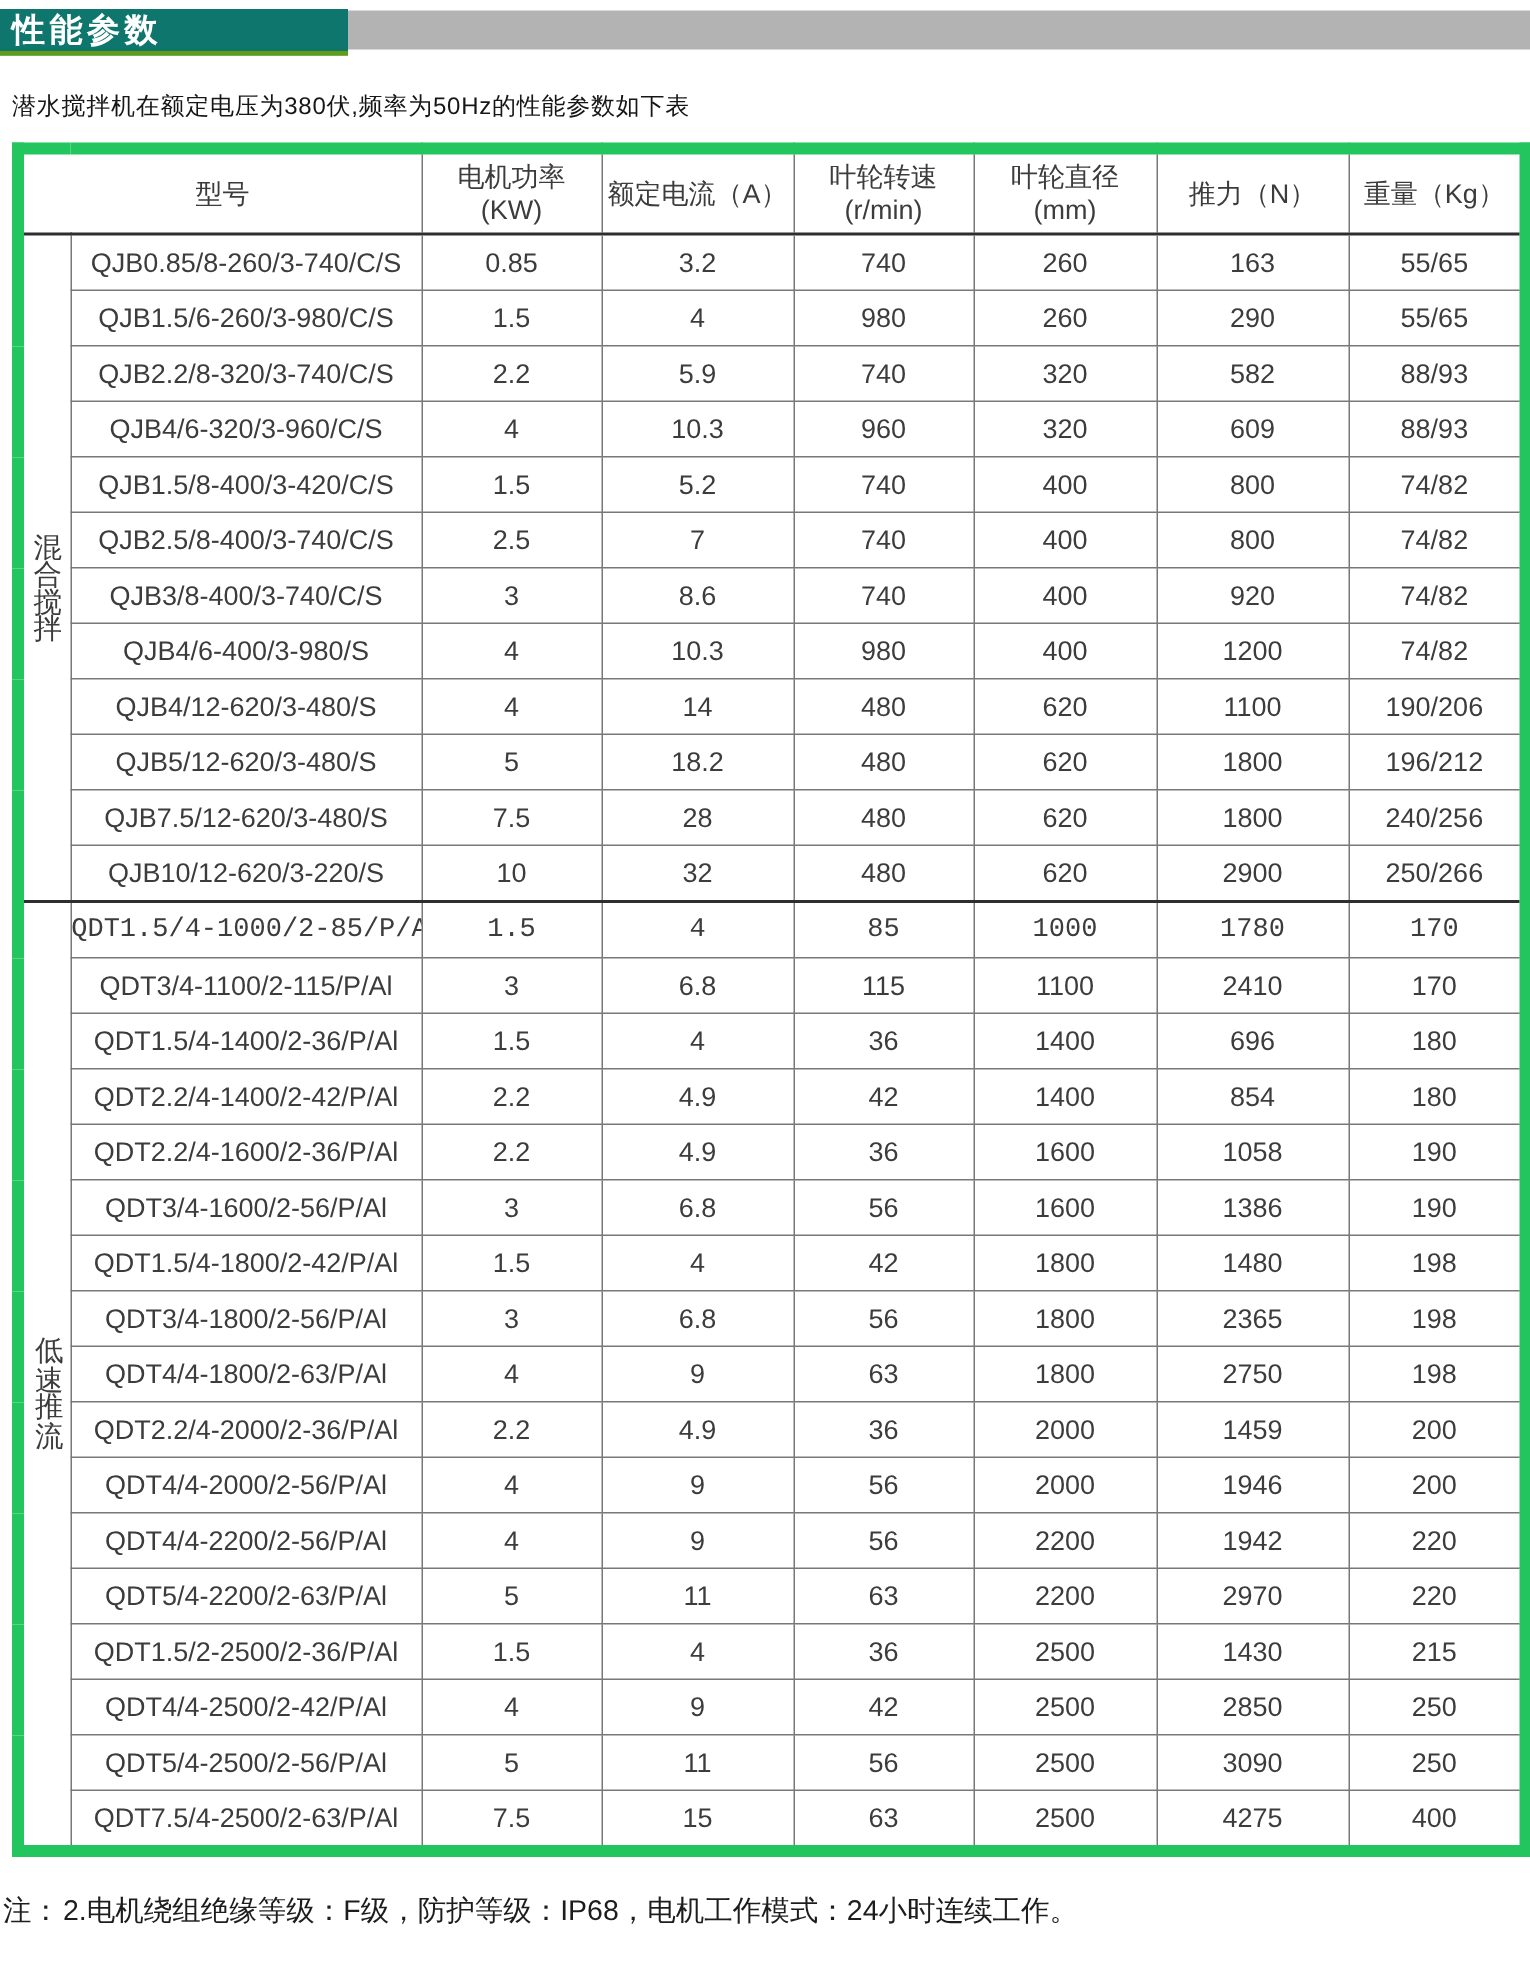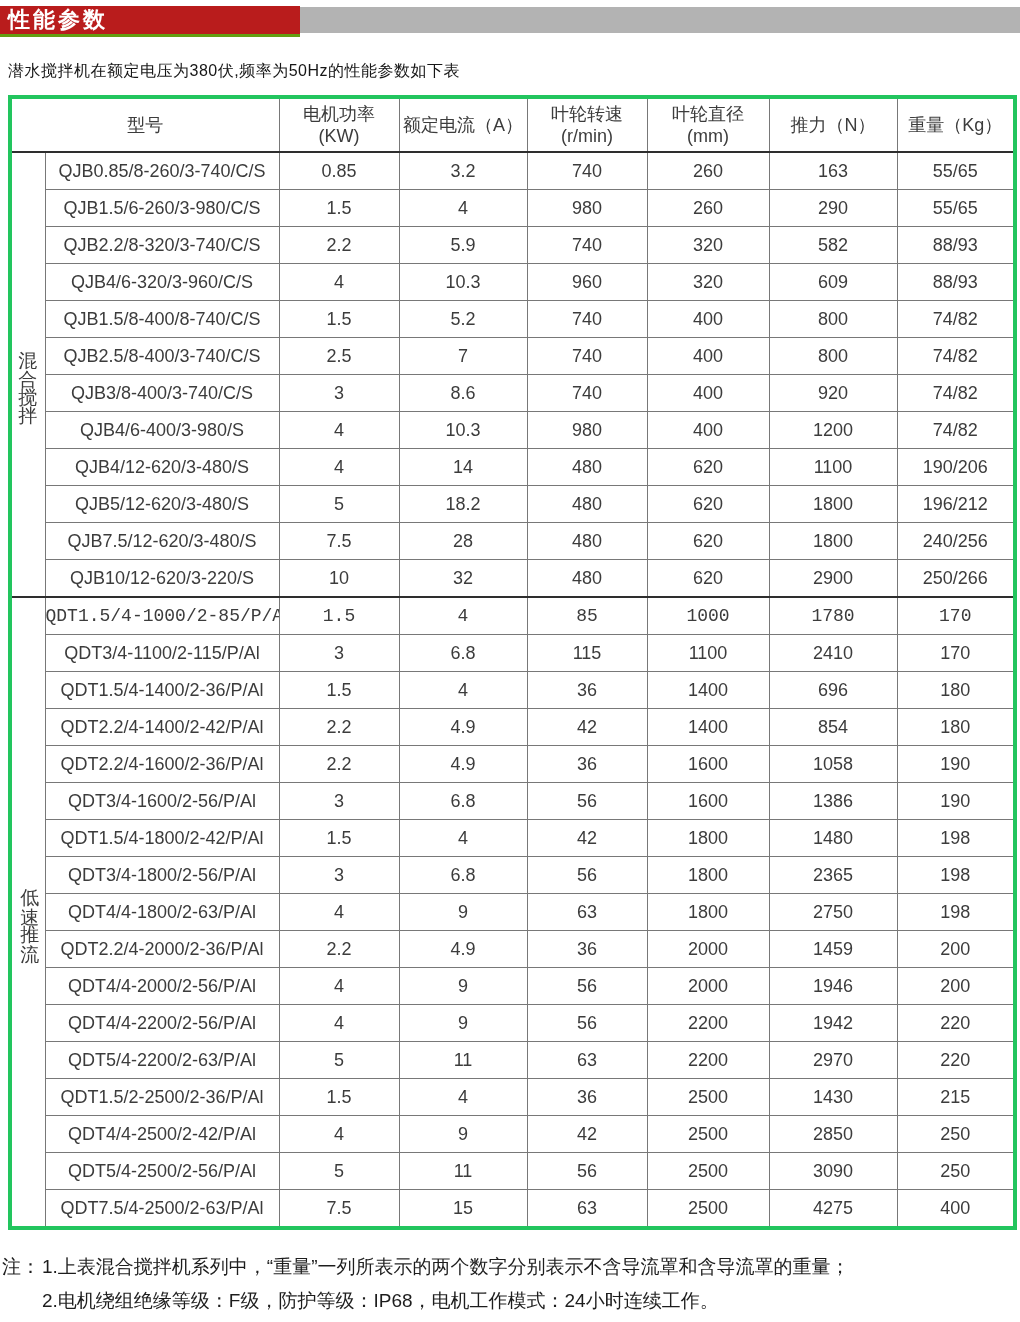--- a/index.html
+++ b/index.html
@@ -13,43 +13,43 @@
 
   
   .header-band { position:relative; height:42px; padding-top:6px; }
   .gray-bar {
     position:absolute; left:0; top:7px;
     width:1020px; height:26px;
     background:#b3b3b3;
   }
   .title-tab {
     position:absolute; left:0; top:6px;
-    width:300px; height:28px;
-    background:#b91c1c;
+    width:232px; height:28px;
+    background:#0f766e;
     border-bottom:3px solid #639e12;
     display:flex; align-items:center;
   }
   .title-text {
     color:#ffffff; font-weight:bold; font-size:22px;
     padding-left:8px; letter-spacing:3px; white-space:nowrap;
   }
 
   
   .intro {
     margin:13px 0 13px 8px;
     font-size:16px; color:#161616; letter-spacing:0.5px;
   }
 
   
   table.spec {
     border-collapse:collapse;
     table-layout:fixed;
     margin-left:8px;
     width:1005px;
-    border:4px solid #22c55e;
+    border:8px solid #22c55e;
   }
   .spec th, .spec td {
     border:1px solid #787878;
     text-align:center;
     vertical-align:middle;
     padding:0;
     font-size:18px;
     color:#3c3c3c;
     overflow:hidden;
     white-space:nowrap;
@@ -166,21 +166,21 @@
       <tr>
         <td>QJB4/6-320/3-960/C/S</td>
         <td>4</td>
         <td>10.3</td>
         <td>960</td>
         <td>320</td>
         <td>609</td>
         <td>88/93</td>
       </tr>
       <tr>
-        <td>QJB1.5/8-400/8-740/C/S</td>
+        <td>QJB1.5/8-400/3-420/C/S</td>
         <td>1.5</td>
         <td>5.2</td>
         <td>740</td>
         <td>400</td>
         <td>800</td>
         <td>74/82</td>
       </tr>
       <tr>
         <td>QJB2.5/8-400/3-740/C/S</td>
         <td>2.5</td>
@@ -397,16 +397,15 @@
         <td>2500</td>
         <td>4275</td>
         <td>400</td>
       </tr>
     </tbody>
 </table>
 
 <div class="notes">
   <span class="notes-prefix">注：</span>
   <div class="notes-items">
-    <div>1.上表混合搅拌机系列中，“重量”一列所表示的两个数字分别表示不含导流罩和含导流罩的重量；</div>
     <div>2.电机绕组绝缘等级：F级，防护等级：IP68，电机工作模式：24小时连续工作。</div>
   </div>
 </div>
 
 </body></html>

